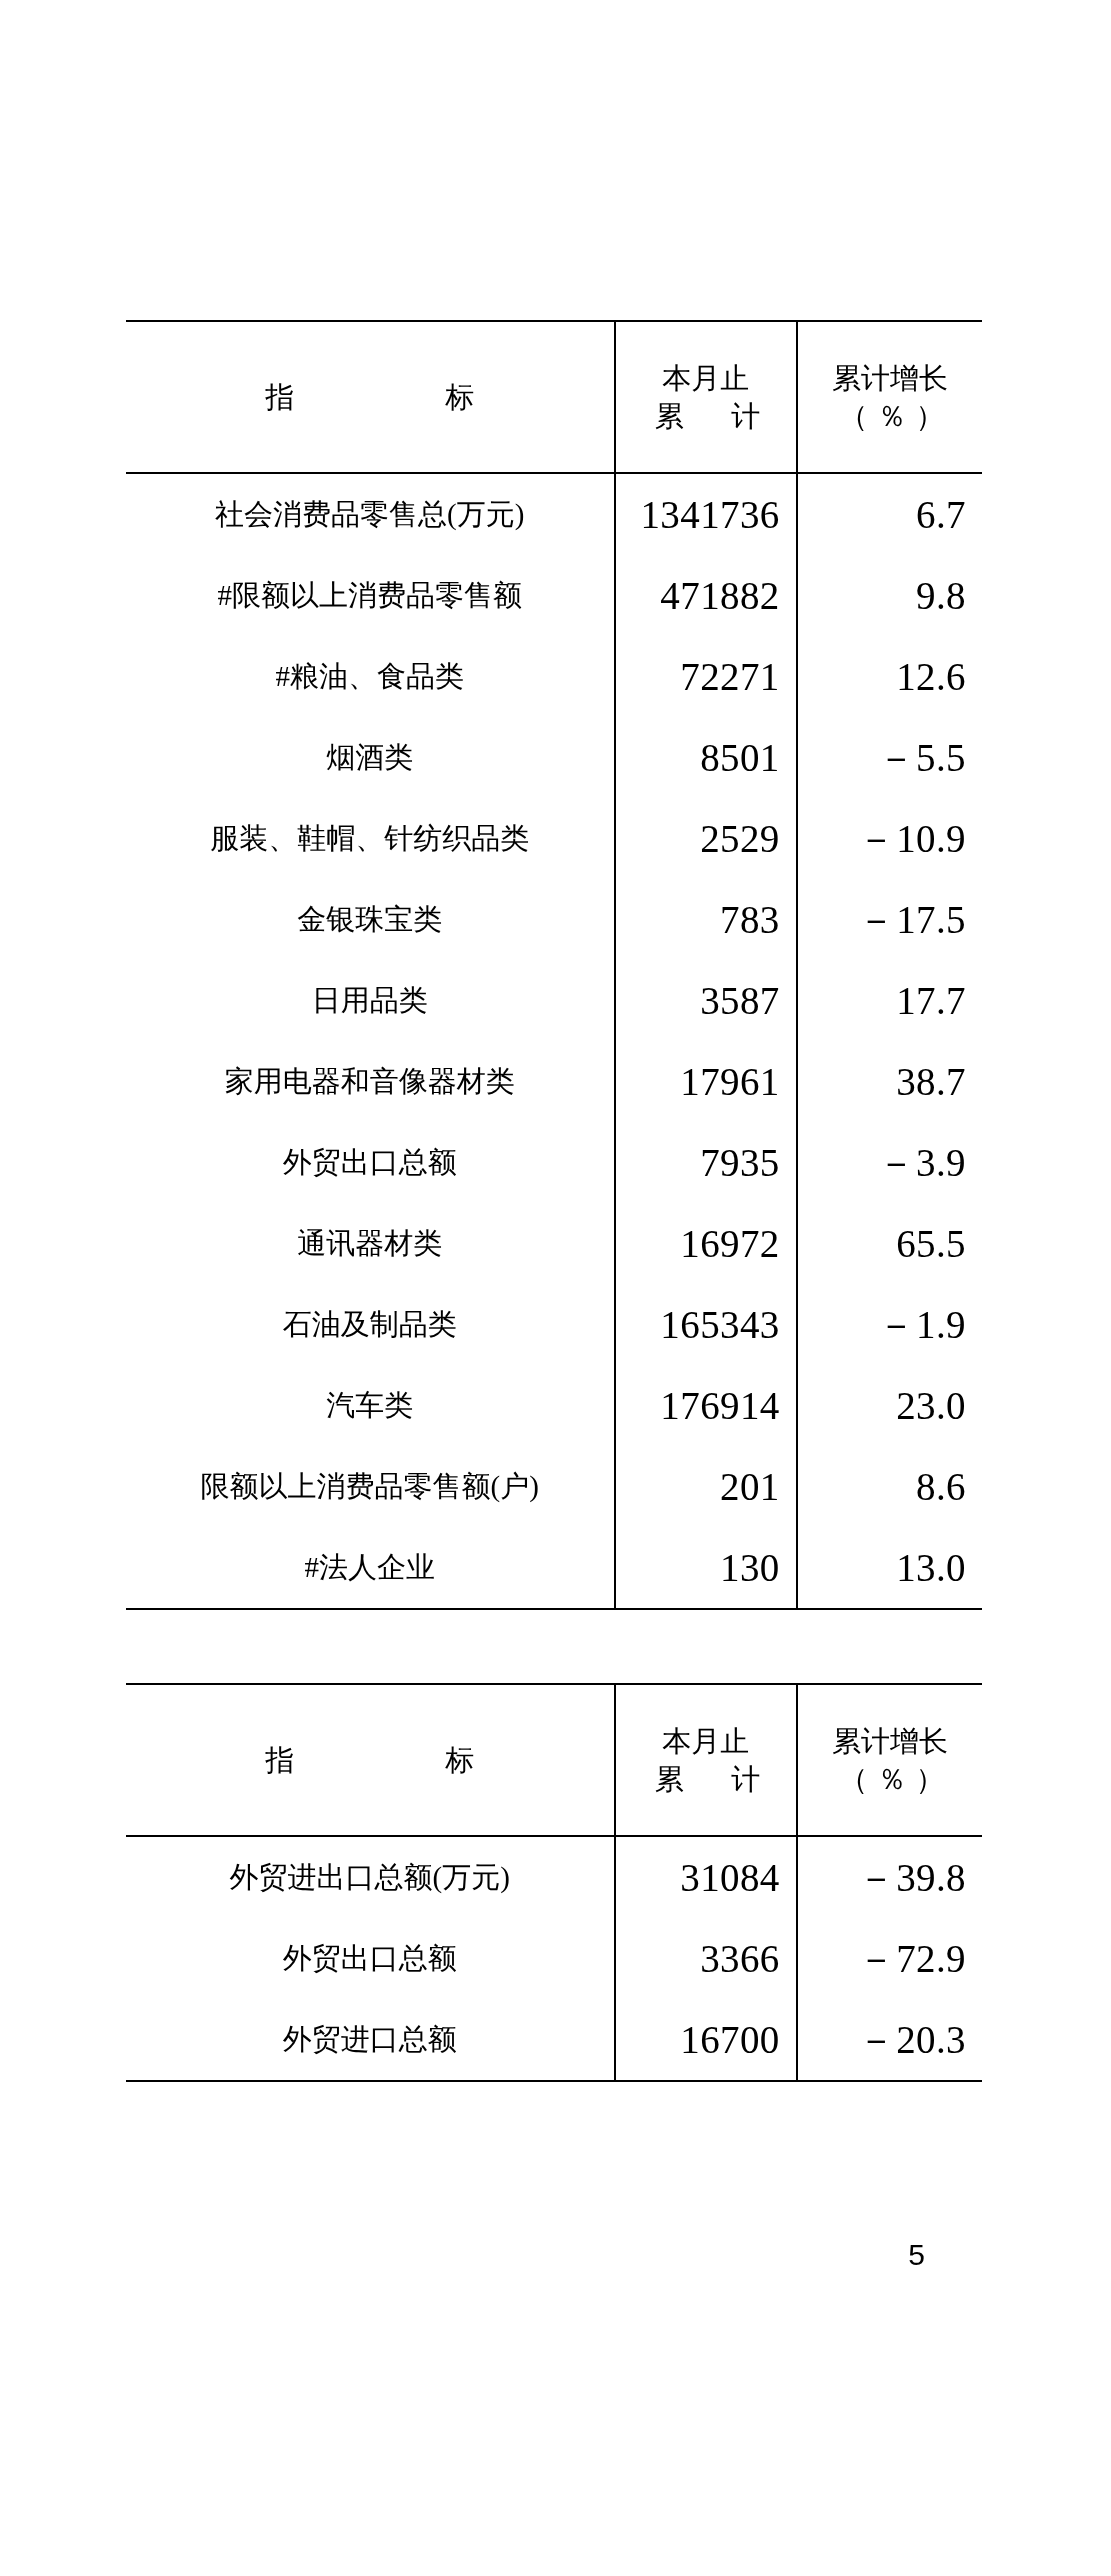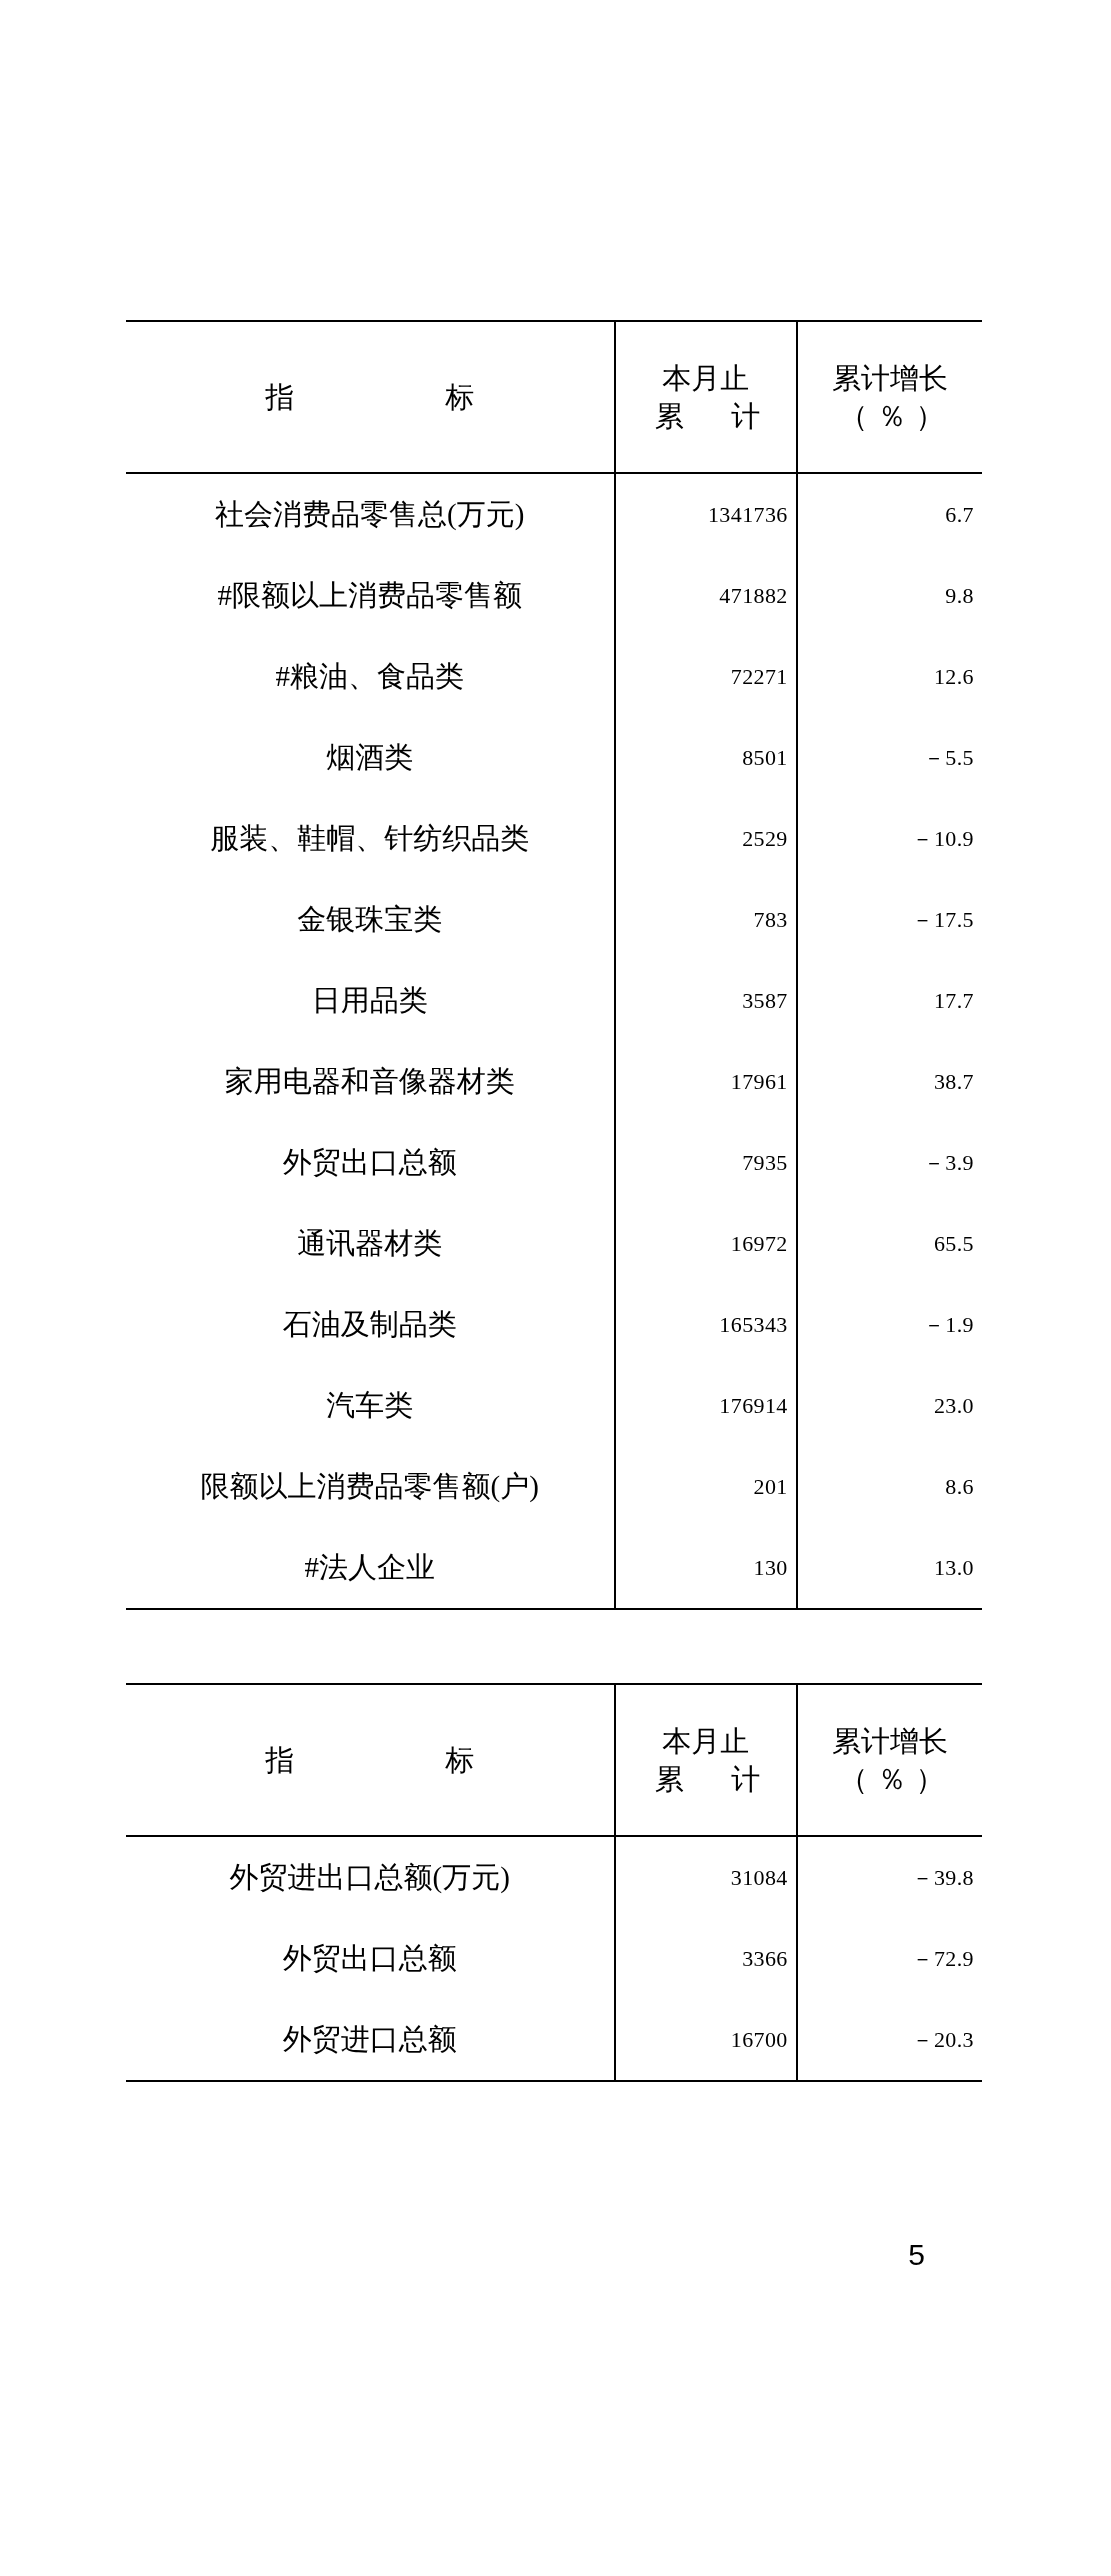--- a/index.html
+++ b/index.html
@@ -67,22 +67,22 @@
   .drow td {
     height: 81px;
     font-size: 29px;
   }
   .drow .ind {
     text-align: center;
     padding: 0 10px;
   }
   .drow .num {
     text-align: right;
-    padding-right: 8px;
-    font-size: 22px;
+    padding-right: 16px;
+    font-size: 39px;
     letter-spacing: 0.4px;
   }
   .bold { font-weight: bold; }
 
   
   .lvl0 { }
   .lvl1 { }
   .lvl2 { }
 
   

